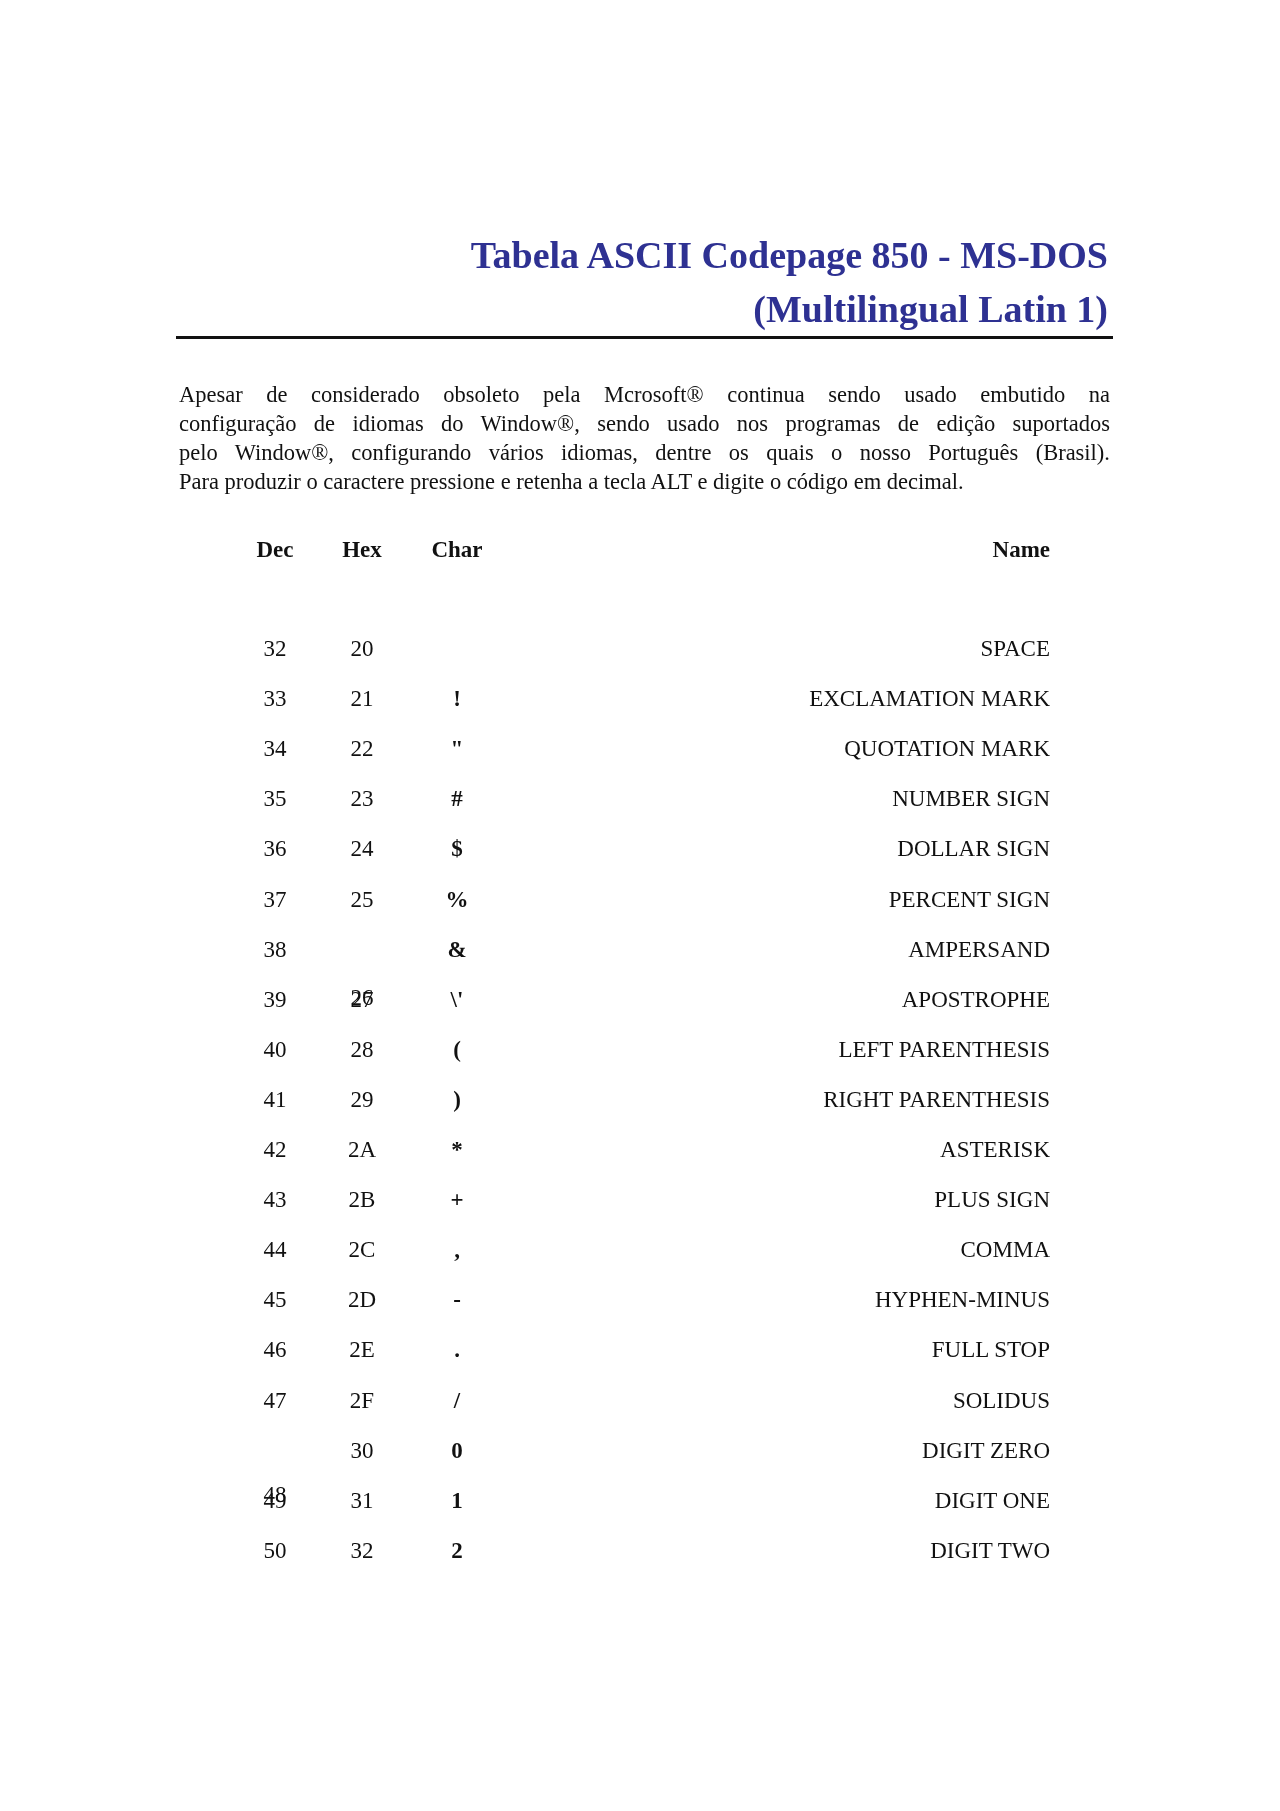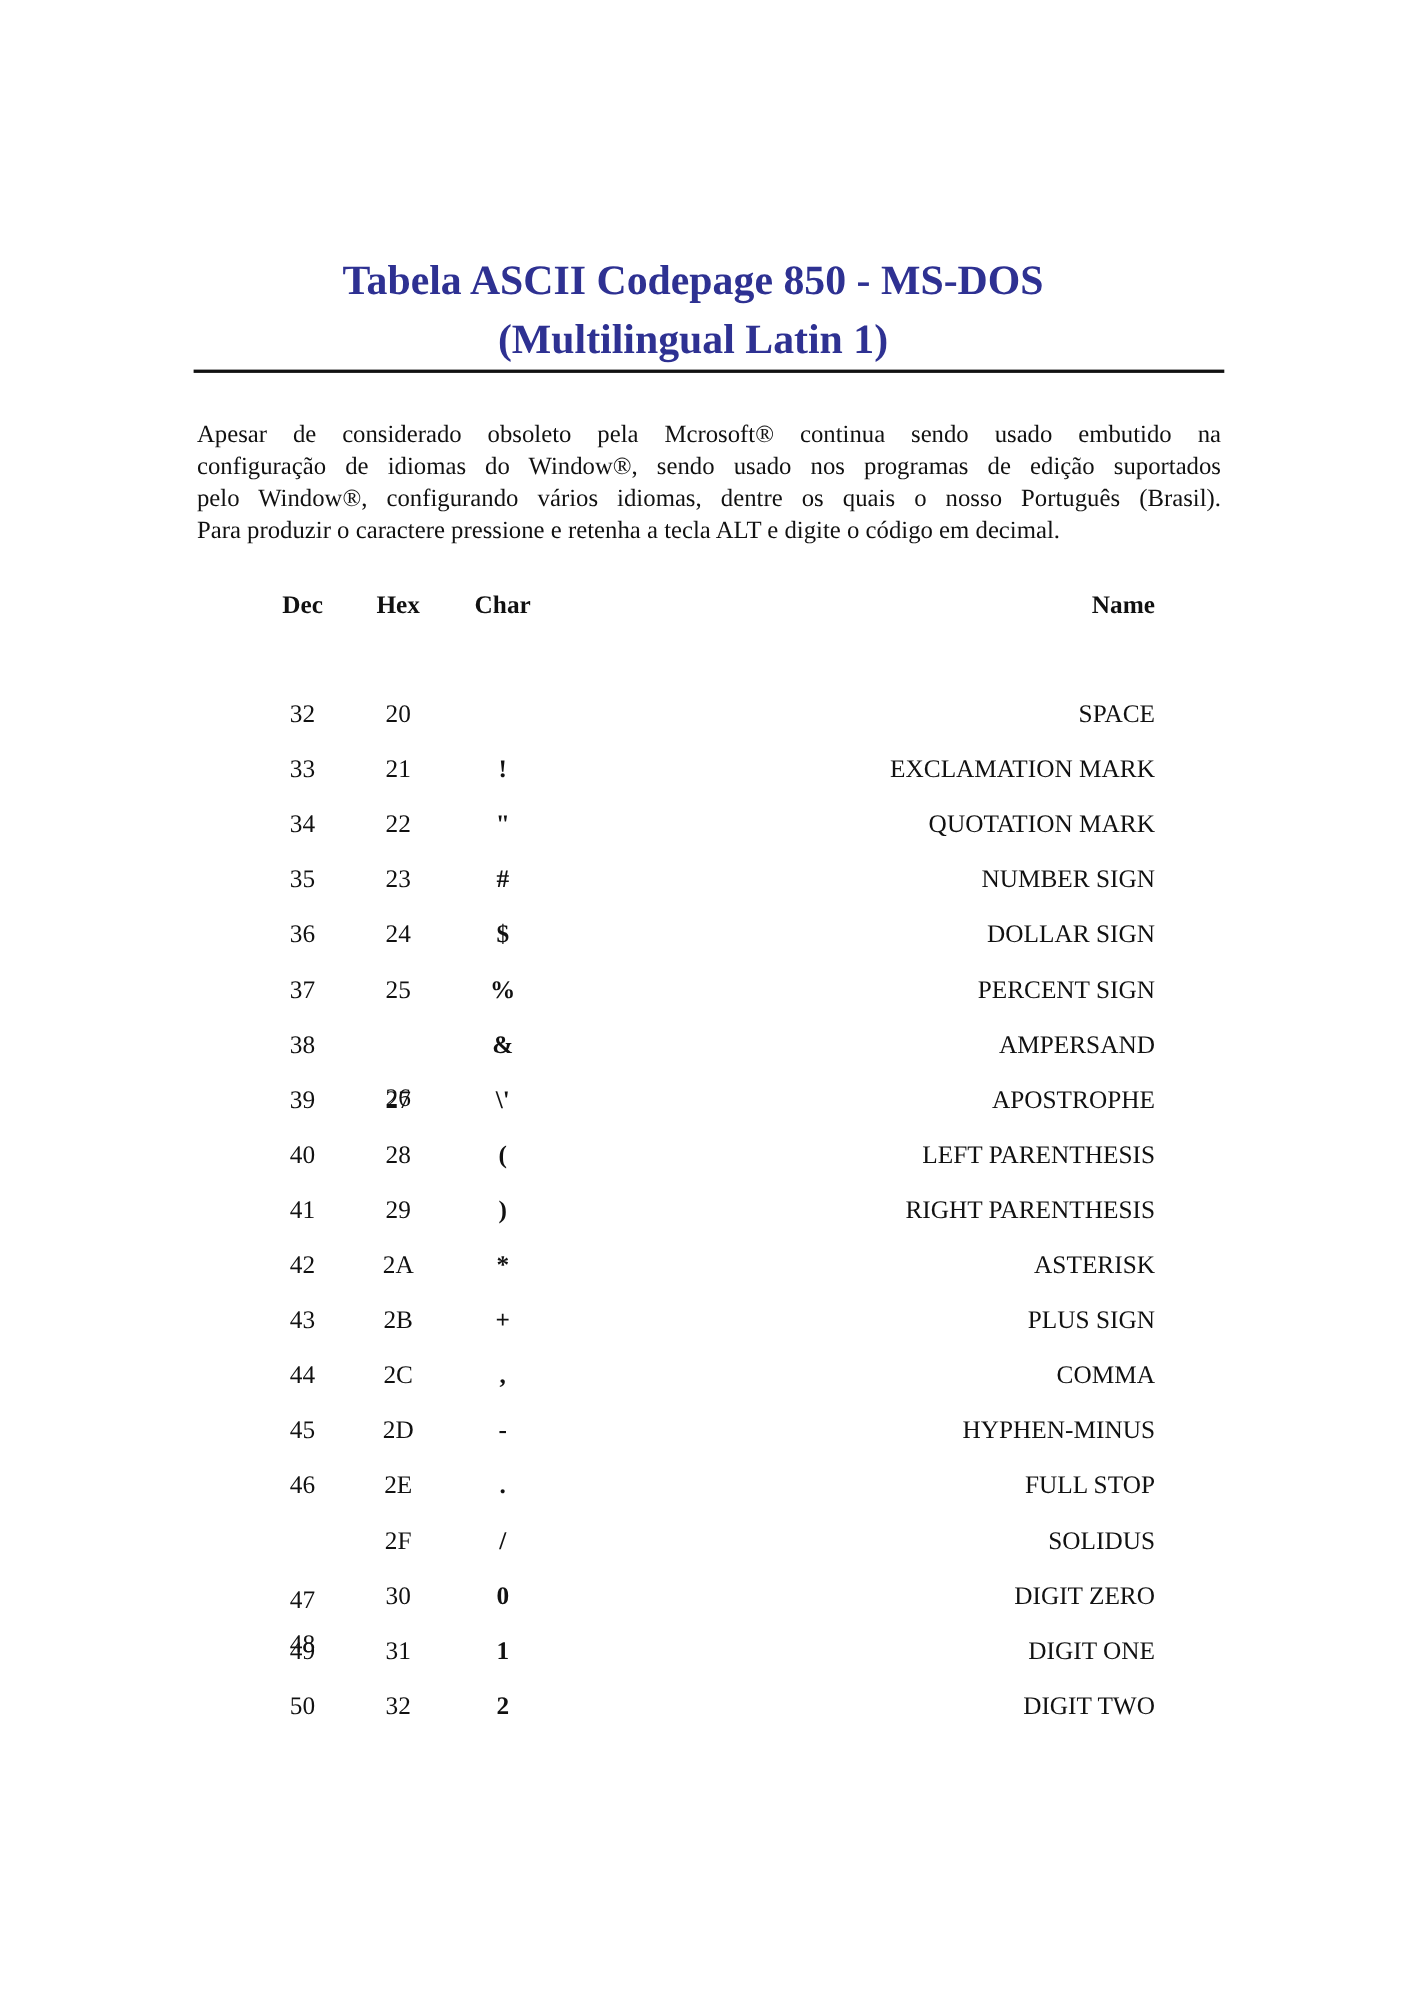--- a/index.html
+++ b/index.html
@@ -1,17 +1,17 @@
 <!DOCTYPE html>
 <html><head>
   <meta charset="utf-8">
   <style>
     html, body { margin: 0; padding: 0; background: #ffffff; }
     body { width: 1280px; height: 1811px; position: relative; font-family: "Liberation Serif", serif; color: #111; }
-    .title-block { position: absolute; left: 163px; top: 228px; width: 934px; text-align: center; }
+    .title-block { position: absolute; left: 174px; top: 228px; width: 934px; text-align: right; }
     .title-line { font-weight: bold; font-size: 38px; color: #2e3192; line-height: 54px; display: block; }
     .rule { position: absolute; left: 176px; top: 336px; width: 937px; height: 3px; background: #111; }
     .intro { position: absolute; left: 179px; top: 380px; width: 931px; font-size: 22.5px; line-height: 29px; text-align: justify; }
     .intro span { display: block; text-align: justify; text-align-last: justify; }
     .intro span.last { text-align-last: left; }
     .table { position: absolute; left: 0; top: 0; width: 1280px; }
     .th, .cell { position: absolute; font-size: 23px; line-height: 30px; }
     .th { font-weight: bold; top: 535px; }
     .col-dec { left: 240px; width: 70px; text-align: center; }
     .col-hex { left: 327px; width: 70px; text-align: center; }
@@ -124,21 +124,21 @@
       <div class="cell col-char" style="top: 1285px;">-</div>
       <div class="cell col-name" style="top: 1285px;">HYPHEN-MINUS</div>
     </div>
     <div>
       <div class="cell col-dec" style="top: 1335px;">46</div>
       <div class="cell col-hex" style="top: 1335px;">2E</div>
       <div class="cell col-char" style="top: 1335px;">.</div>
       <div class="cell col-name" style="top: 1335px;">FULL STOP</div>
     </div>
     <div>
-      <div class="cell col-dec" style="top: 1440px;">47</div>
+      <div class="cell col-dec" style="top: 1386px;">47</div>
       <div class="cell col-hex" style="top: 1386px;">2F</div>
       <div class="cell col-char" style="top: 1386px;">/</div>
       <div class="cell col-name" style="top: 1386px;">SOLIDUS</div>
     </div>
     <div>
       <div class="cell col-dec" style="top: 1436px; margin-top: 44px;">48</div>
       <div class="cell col-hex" style="top: 1436px;">30</div>
       <div class="cell col-char" style="top: 1436px;">0</div>
       <div class="cell col-name" style="top: 1436px; font-family: Liberation Serif, serif;">DIGIT ZERO</div>
     </div>

